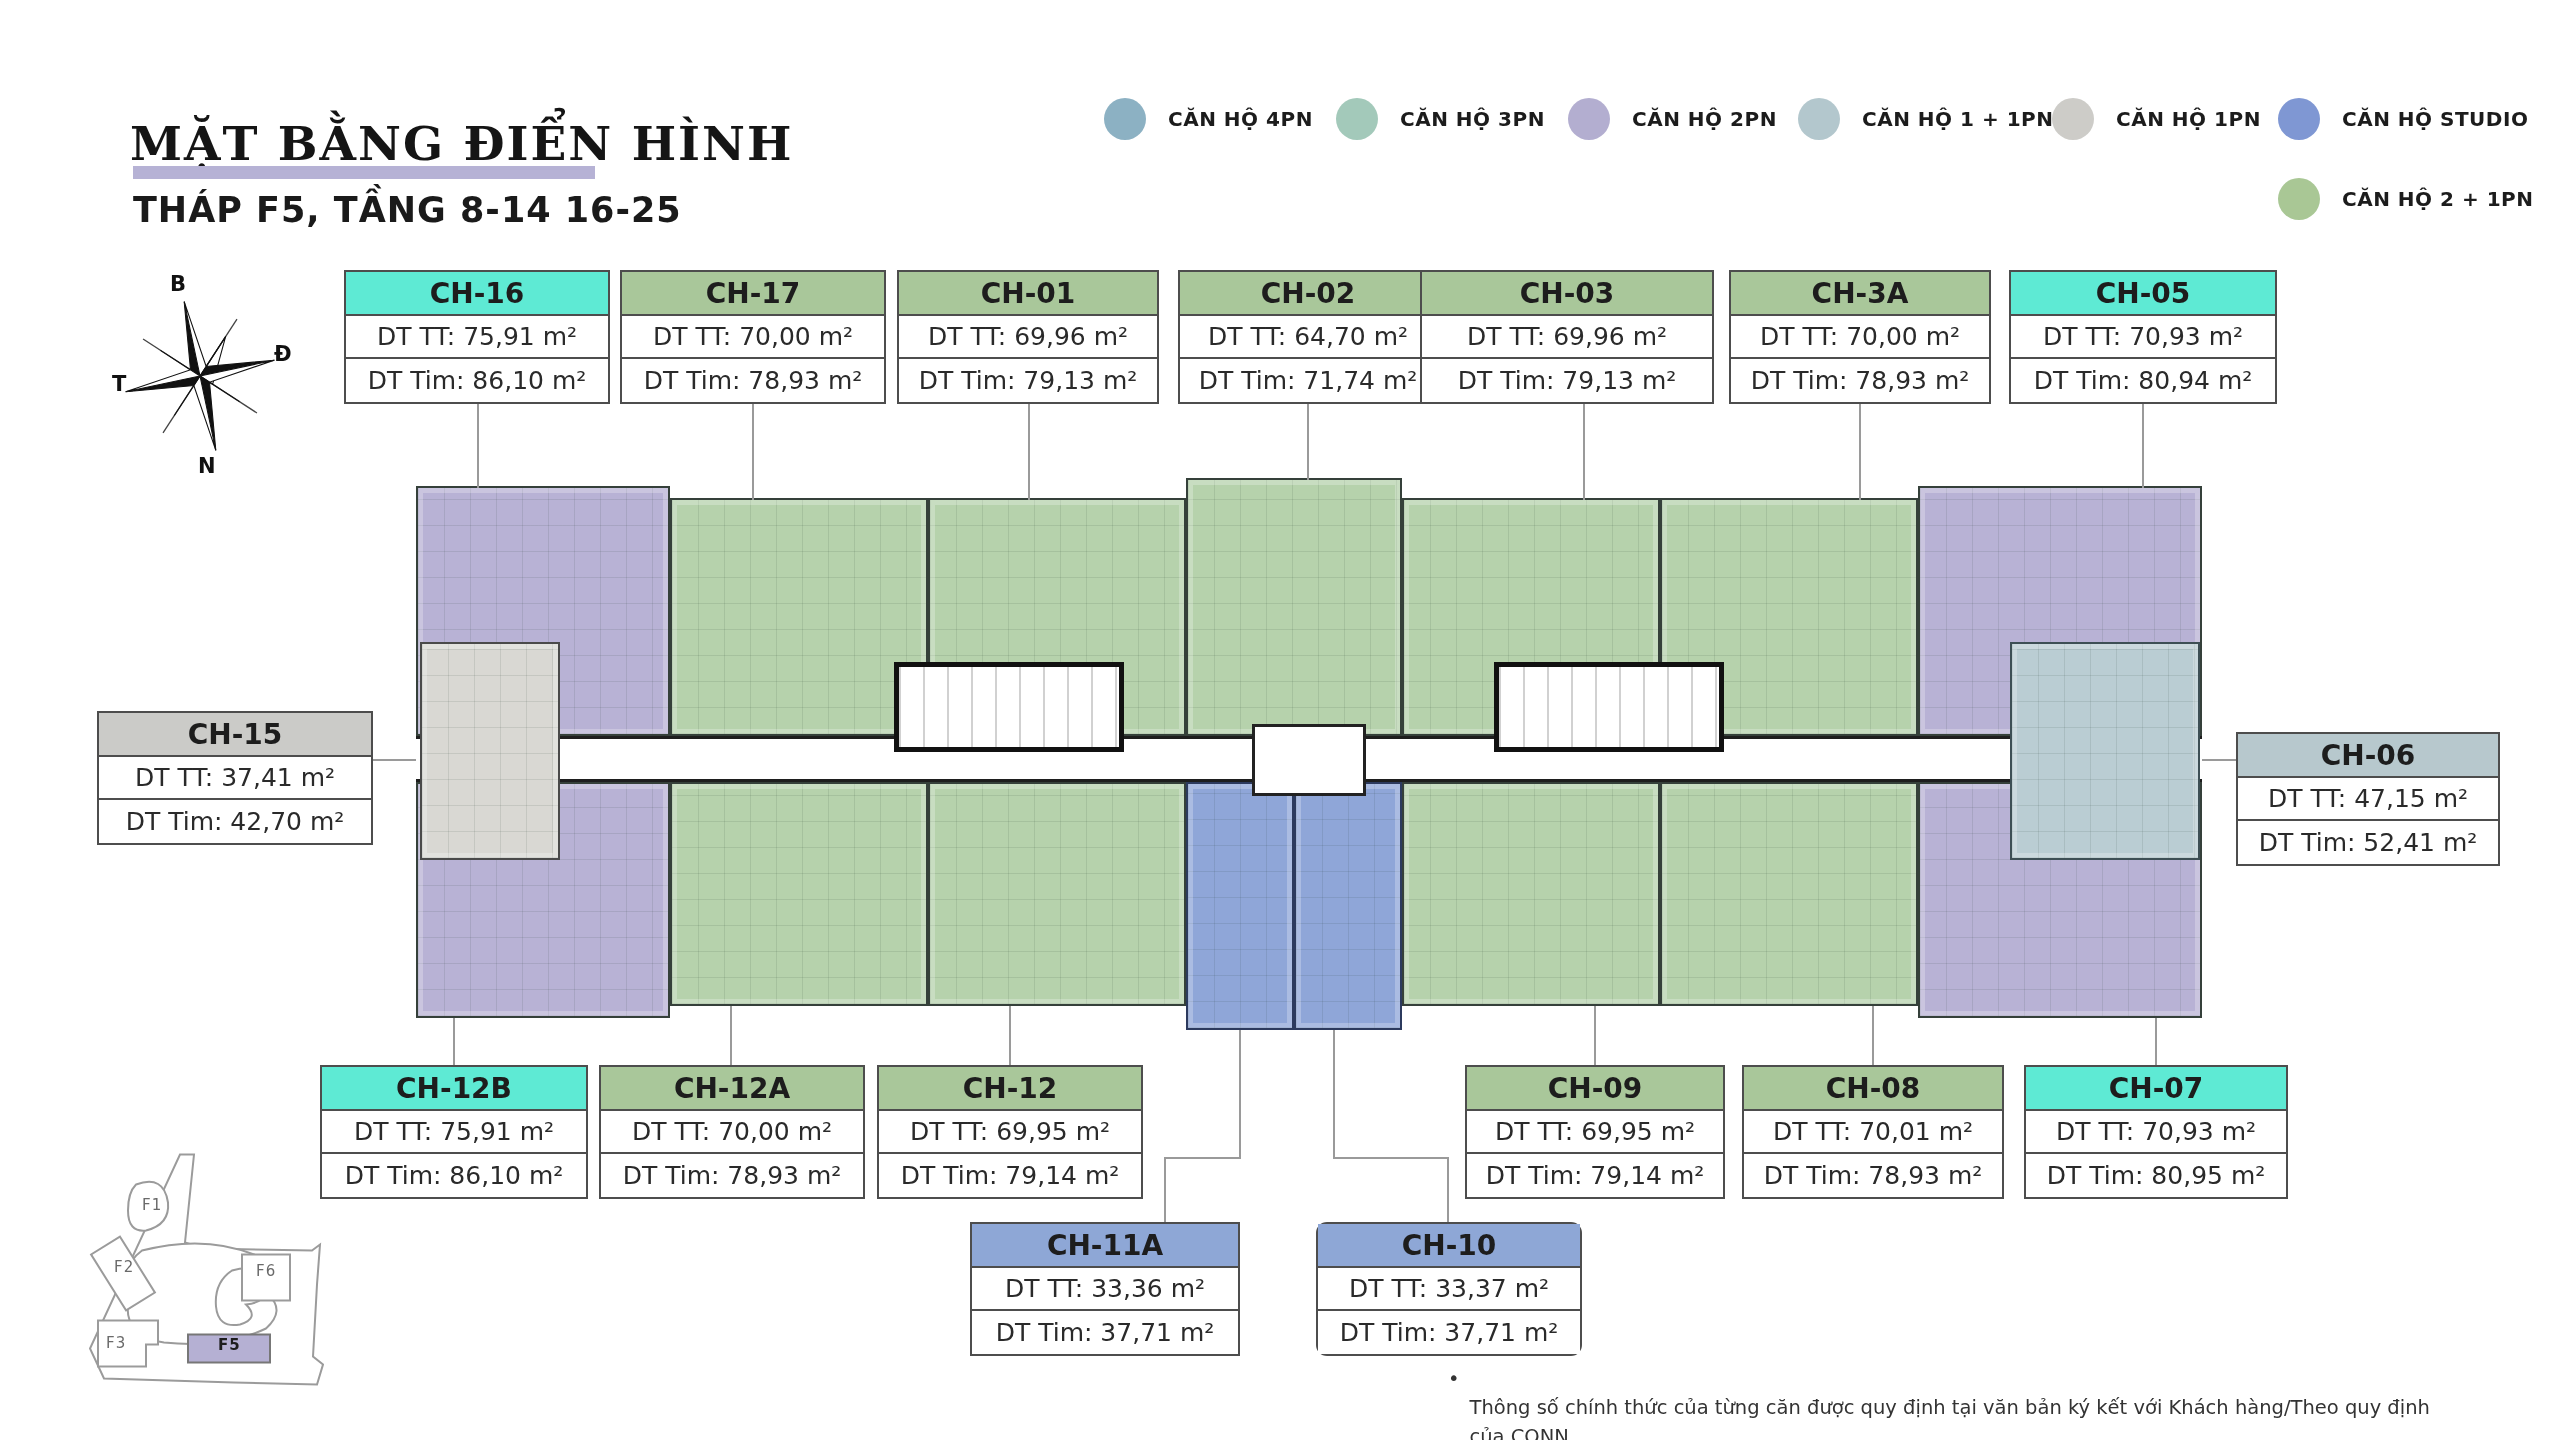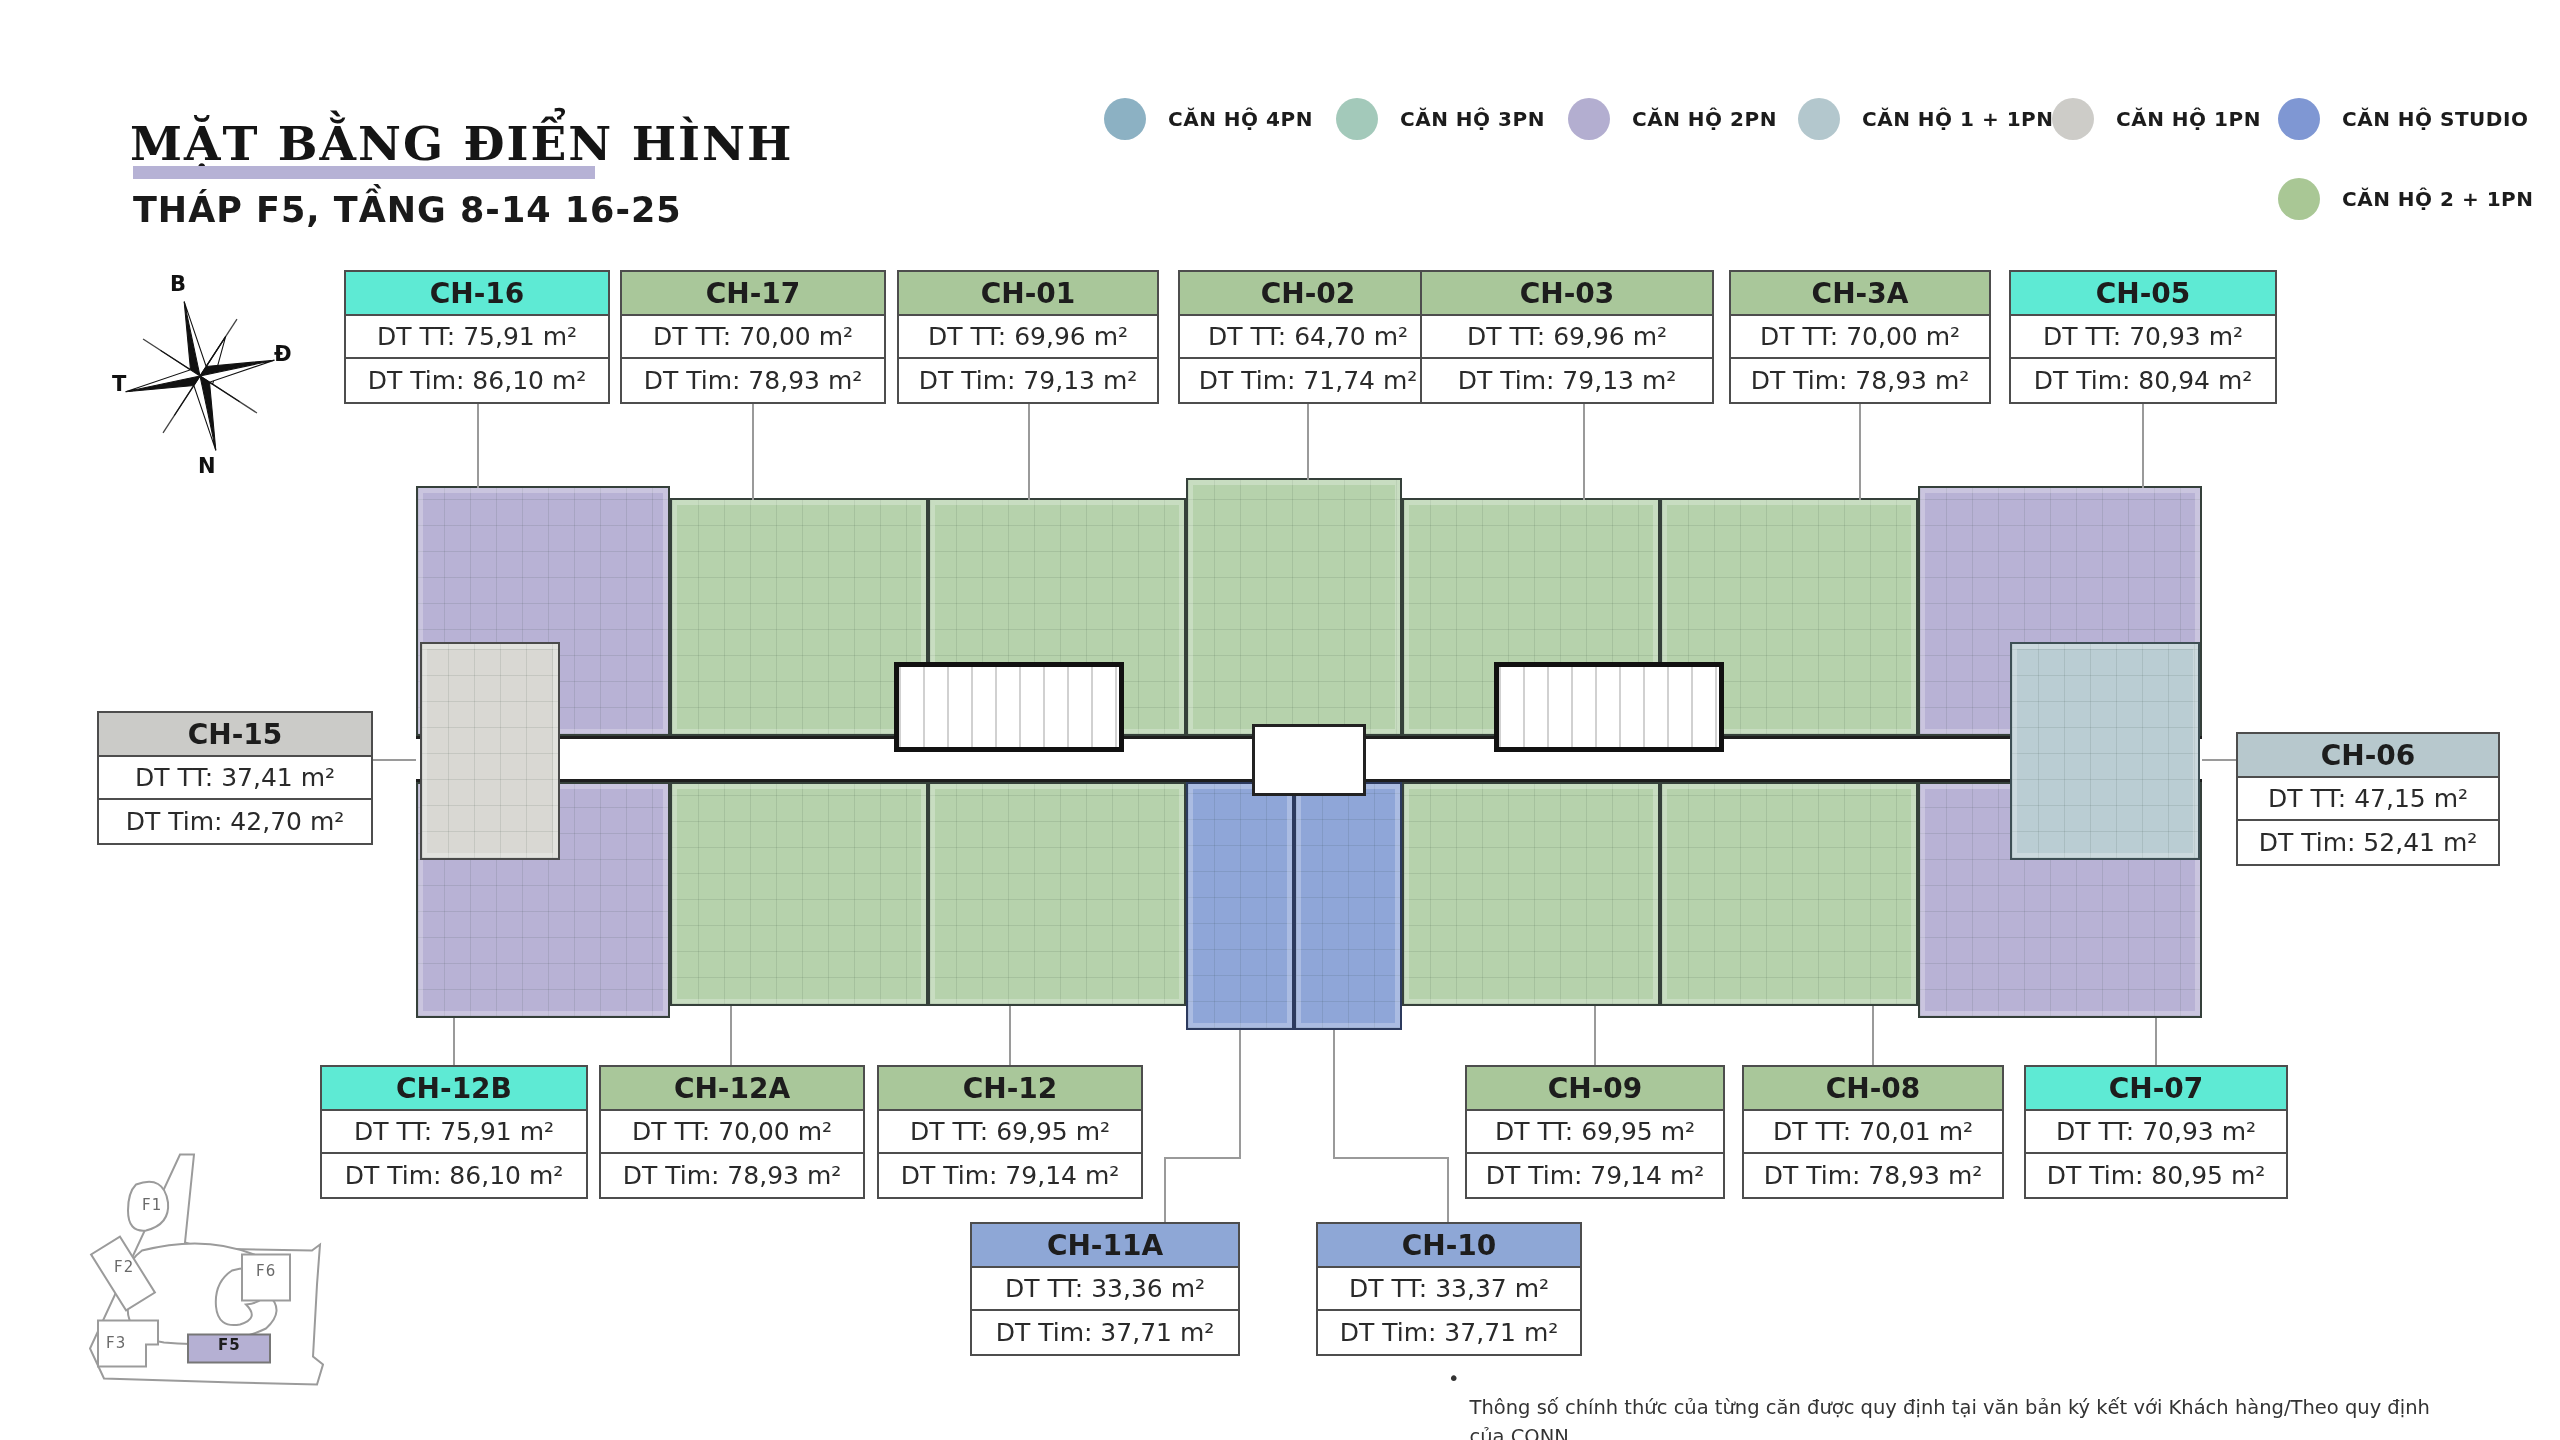--- a/index.html
+++ b/index.html
@@ -247,21 +247,21 @@
   <div class="ubox-h hdr-purple">CH-07</div>
   <div class="ubox-r">DT TT: 70,93 m²</div>
   <div class="ubox-r">DT Tim: 80,95 m²</div>
 </div>
 
 <div class="ubox" style="left:970px;top:1222px;width:270px;">
   <div class="ubox-h hdr-blue">CH-11A</div>
   <div class="ubox-r">DT TT: 33,36 m²</div>
   <div class="ubox-r">DT Tim: 37,71 m²</div>
 </div>
-<div class="ubox" style="left:1316px;top:1222px;width:266px;">
+<div class="ubox" style="left:1316px;top:1222px;width:266px;border-radius:11px;">
   <div class="ubox-h hdr-blue">CH-10</div>
   <div class="ubox-r">DT TT: 33,37 m²</div>
   <div class="ubox-r">DT Tim: 37,71 m²</div>
 </div>
 
 <div class="sitemap">
   <svg width="240" height="255" viewBox="0 0 240 250">
     <g fill="#ffffff" stroke="#9b9b9b" stroke-width="2">
       <path d="M96 2 L110 2 L101 90 L120 96 L228 98 L236 92 L233 132 L229 204 L239 212 L233 232 L150 230 L20 226 L6 196 Z"></path>
       <path d="M58 98 Q120 82 170 102 Q202 116 184 142 Q202 158 182 176 Q140 196 80 190 Q40 184 44 150 Q34 116 58 98 Z" fill="#fff"></path>

